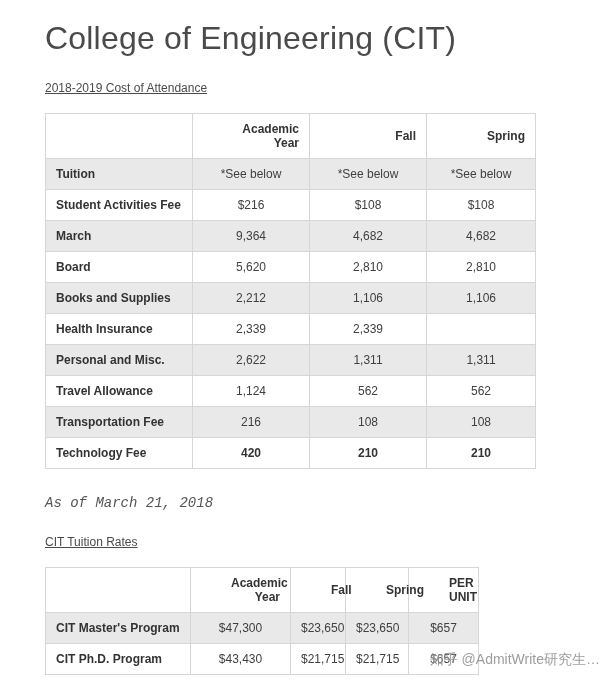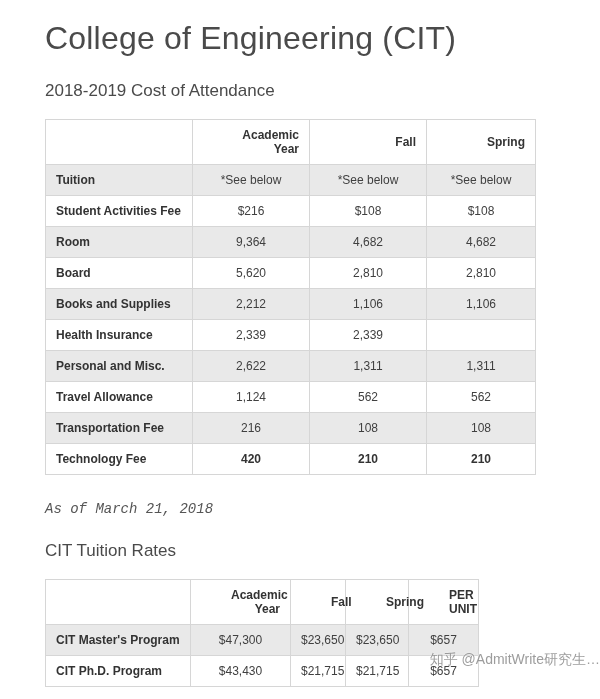--- a/index.html
+++ b/index.html
@@ -16,24 +16,25 @@
   .page { padding: 14px 45px 0 45px; }
 
   h1.page-title {
     font-size: 32px;
     font-weight: 400;
     color: #4a4a4a;
     margin: 6px 0 0 0;
     letter-spacing: 0.2px;
   }
   h2.section-title {
-    font-size: 17px;
+    font-size: 12px;
     font-weight: 400;
     color: #4a4a4a;
     margin: 24px 0 18px 0;
+    text-decoration: underline;
   }
 
   table {
     border-collapse: collapse;
     table-layout: fixed;
   }
   th, td {
     border: 1px solid #d6d6d6;
     padding: 8px 10px;
     font-size: 12px;
@@ -112,21 +113,21 @@
           <td>*See below</td>
           <td>*See below</td>
         </tr>
         <tr>
           <td class="label">Student Activities Fee</td>
           <td>$216</td>
           <td>$108</td>
           <td>$108</td>
         </tr>
         <tr>
-          <td class="label">Room</td>
+          <td class="label">March</td>
           <td>9,364</td>
           <td>4,682</td>
           <td>4,682</td>
         </tr>
         <tr>
           <td class="label">Board</td>
           <td>5,620</td>
           <td>2,810</td>
           <td>2,810</td>
         </tr>

